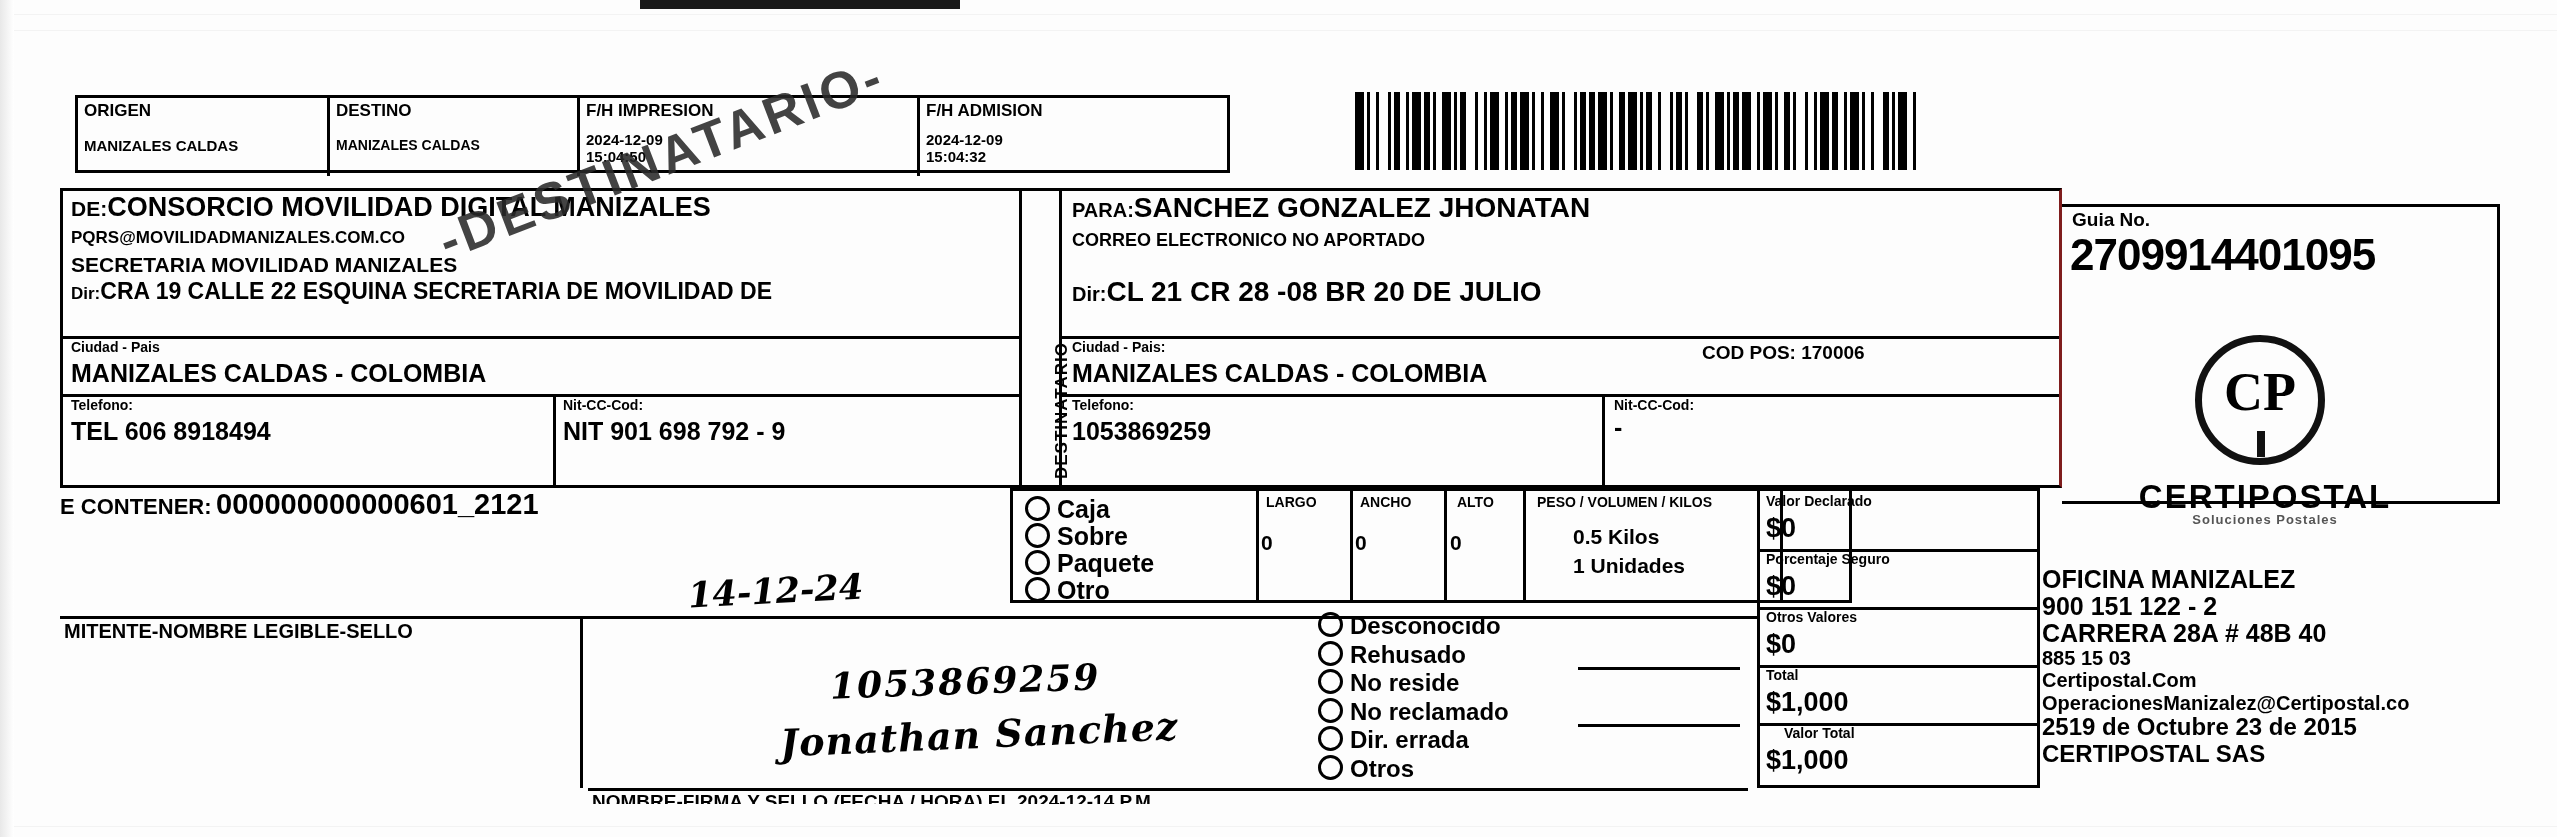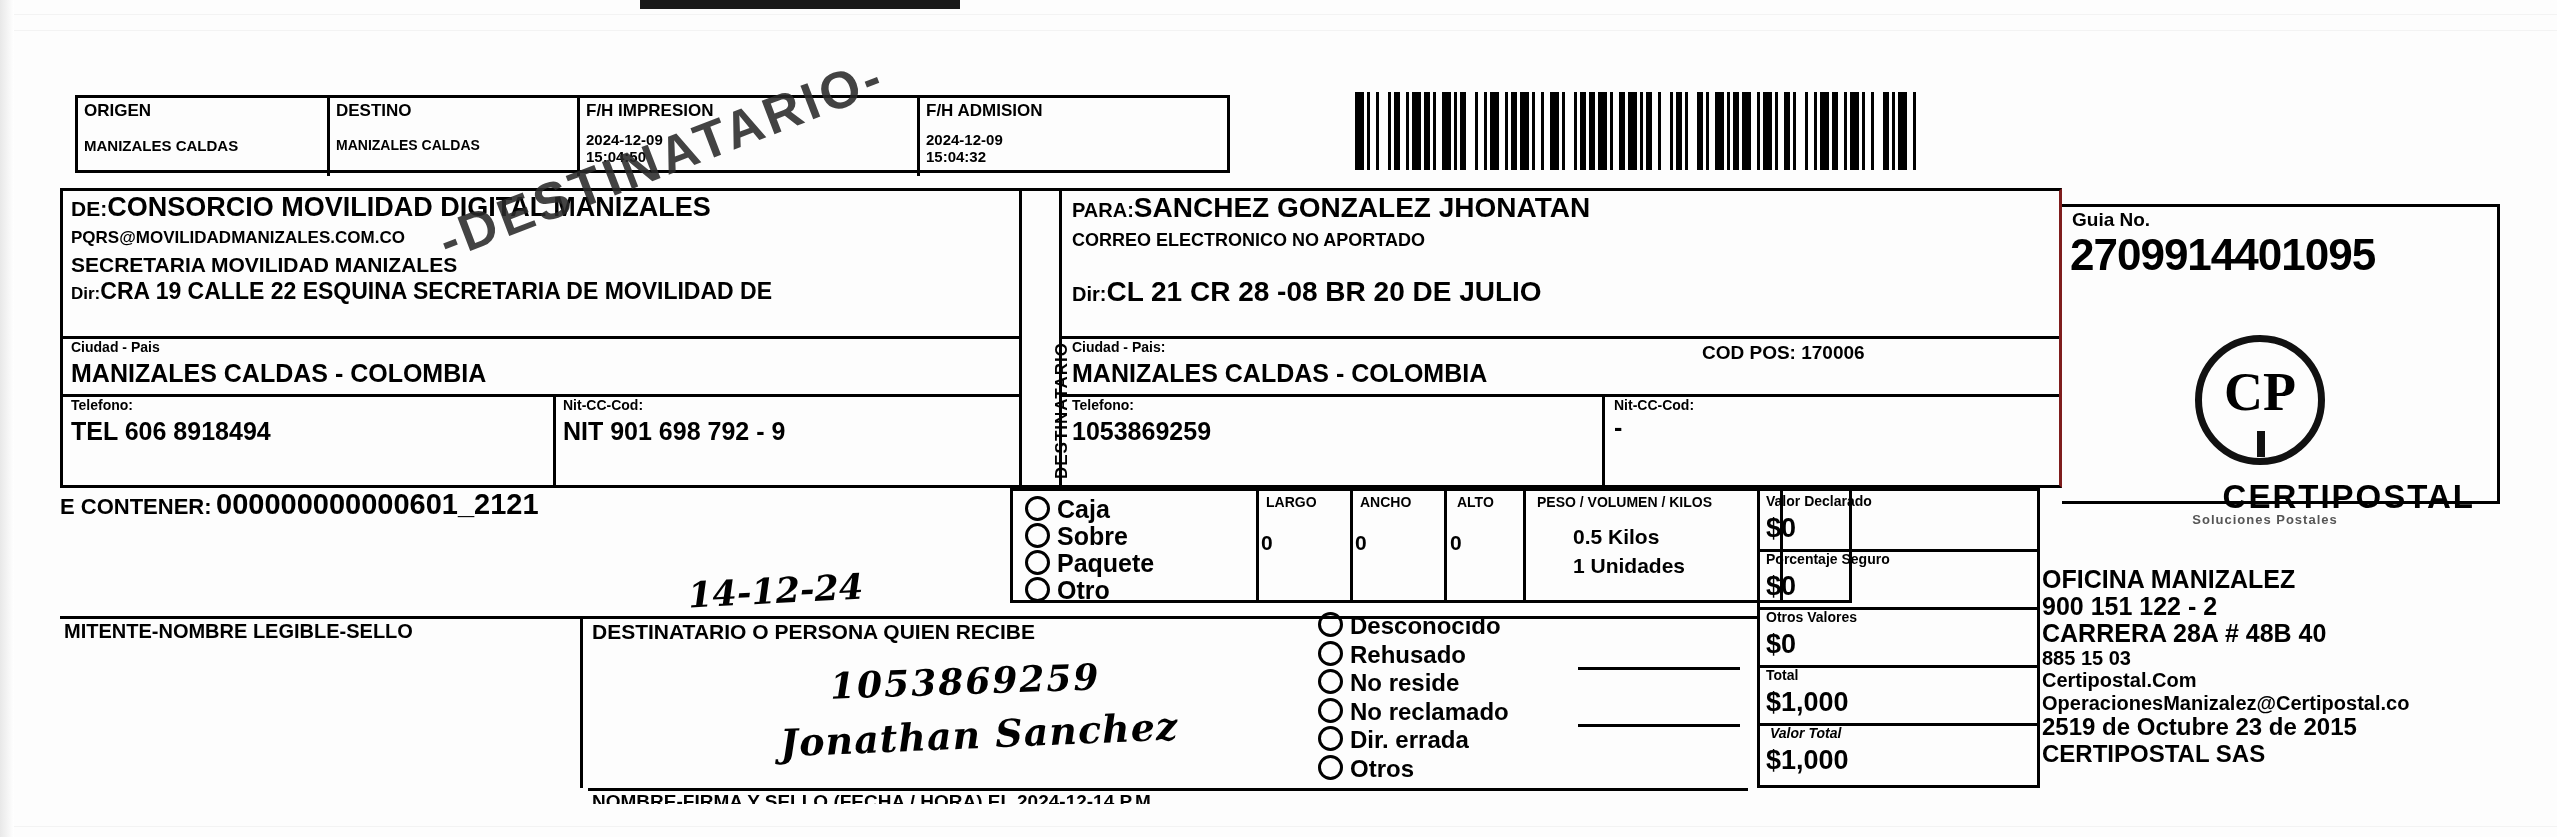--- a/index.html
+++ b/index.html
@@ -268,21 +268,21 @@
       <div class="lbl" style="position:absolute;left:10px;top:3px;font-size:19px">Guia No.</div>
       <div class="valbig" style="position:absolute;left:8px;top:26px;font-size:44px;letter-spacing:-1px">2709914401095</div>
     </div>
   </div>
 
   <div id="logo">
     <div class="ring"></div>
     <div class="cp">CP</div>
     <div class="tick"></div>
   </div>
-  <div style="position:absolute;left:2055px;top:478px;width:420px;text-align:right;font-size:33px;font-weight:bold;letter-spacing:2px;">CERTIPOSTAL</div>
+  <div style="position:absolute;left:2055px;top:478px;width:420px;text-align:center;font-size:33px;font-weight:bold;letter-spacing:2px;">CERTIPOSTAL</div>
   <div style="position:absolute;left:2055px;top:512px;width:420px;text-align:center;font-size:13px;font-weight:bold;color:#555;letter-spacing:1px;">Soluciones Postales</div>
 
   <div style="position:absolute;left:2042px;top:566px;width:520px;">
     <div style="font-size:25px;font-weight:bold;line-height:1.08">OFICINA MANIZALEZ</div>
     <div style="font-size:25px;font-weight:bold;line-height:1.08">900 151 122 - 2</div>
     <div style="font-size:25px;font-weight:bold;line-height:1.08">CARRERA 28A #  48B 40</div>
     <div style="font-size:20px;font-weight:bold;line-height:1.12">885 15 03</div>
     <div style="font-size:20px;font-weight:bold;line-height:1.12">Certipostal.Com</div>
     <div style="font-size:20px;font-weight:bold;line-height:1.12">OperacionesManizalez@Certipostal.co</div>
     <div style="font-size:24px;font-weight:bold;line-height:1.1">2519 de Octubre 23 de 2015</div>
@@ -327,41 +327,40 @@
     <div class="rowline" style="top:58px"></div>
     <div style="position:absolute;left:6px;top:61px;" class="tiny">Porcentaje Seguro</div>
     <div style="position:absolute;left:6px;top:80px;font-size:27px;font-weight:bold">$0</div>
     <div class="rowline" style="top:116px"></div>
     <div style="position:absolute;left:6px;top:119px;" class="tiny">Otros Valores</div>
     <div style="position:absolute;left:6px;top:138px;font-size:27px;font-weight:bold">$0</div>
     <div class="rowline" style="top:174px"></div>
     <div style="position:absolute;left:6px;top:177px;" class="tiny">Total</div>
     <div style="position:absolute;left:6px;top:196px;font-size:27px;font-weight:bold">$1,000</div>
     <div class="rowline" style="top:232px"></div>
-    <div style="position:absolute;left:10px;top:235px;font-style:italic;" class="tiny">Valor Total</div>
+    <div style="position:absolute;left:24px;top:235px;" class="tiny">Valor Total</div>
     <div style="position:absolute;left:6px;top:254px;font-size:27px;font-weight:bold">$1,000</div>
   </div>
 
   <div style="position:absolute;left:1318px;top:612px;">
     <div style="font-size:24px;font-weight:bold;line-height:1.19"><span class="chk"></span><span>Desconocido</span></div>
     <div style="font-size:24px;font-weight:bold;line-height:1.19"><span class="chk"></span><span>Rehusado</span></div>
     <div style="font-size:24px;font-weight:bold;line-height:1.19"><span class="chk"></span><span>No reside</span></div>
     <div style="font-size:24px;font-weight:bold;line-height:1.19"><span class="chk"></span><span>No reclamado</span></div>
     <div style="font-size:24px;font-weight:bold;line-height:1.19"><span class="chk"></span><span>Dir. errada</span></div>
     <div style="font-size:24px;font-weight:bold;line-height:1.19"><span class="chk"></span><span>Otros</span></div>
   </div>
 
   <div style="position:absolute;left:1578px;top:667px;width:162px;height:3px;background:#000;"></div>
   <div style="position:absolute;left:1578px;top:724px;width:162px;height:3px;background:#000;"></div>
 
   <div style="position:absolute;left:60px;top:616px;width:1698px;height:3px;background:#000;"></div>
   <div style="position:absolute;left:580px;top:616px;width:3px;height:172px;background:#000;"></div>
 
   <div class="lbl" style="position:absolute;left:64px;top:621px;font-size:20px">MITENTE-NOMBRE LEGIBLE-SELLO</div>
-  <div class="lbl" style="position:absolute;left:592px;top:621px;font-size:21px">DESTINATARIO O PERSONA QUIEN RECIBE</div>
 
   <div class="hw" style="position:absolute;left:688px;top:570px;font-size:35px;transform:rotate(-3deg);">14-12-24</div>
   <div class="hw" style="position:absolute;left:830px;top:660px;font-size:36px;transform:rotate(-2deg);letter-spacing:2px;">1053869259</div>
   <div class="hw" style="position:absolute;left:780px;top:712px;font-size:38px;transform:rotate(-2.5deg);letter-spacing:1px;">Jonathan Sanchez</div>
 
   <div style="position:absolute;left:588px;top:788px;width:1160px;height:3px;background:#000;"></div>
   <div class="lbl" style="position:absolute;left:592px;top:792px;font-size:19px;clip-path:inset(0 0 40% 0);">NOMBRE-FIRMA Y SELLO   (FECHA / HORA) EL  2024-12-14 P.M</div>
 
   <div id="wm">-DESTINATARIO-</div>
 

